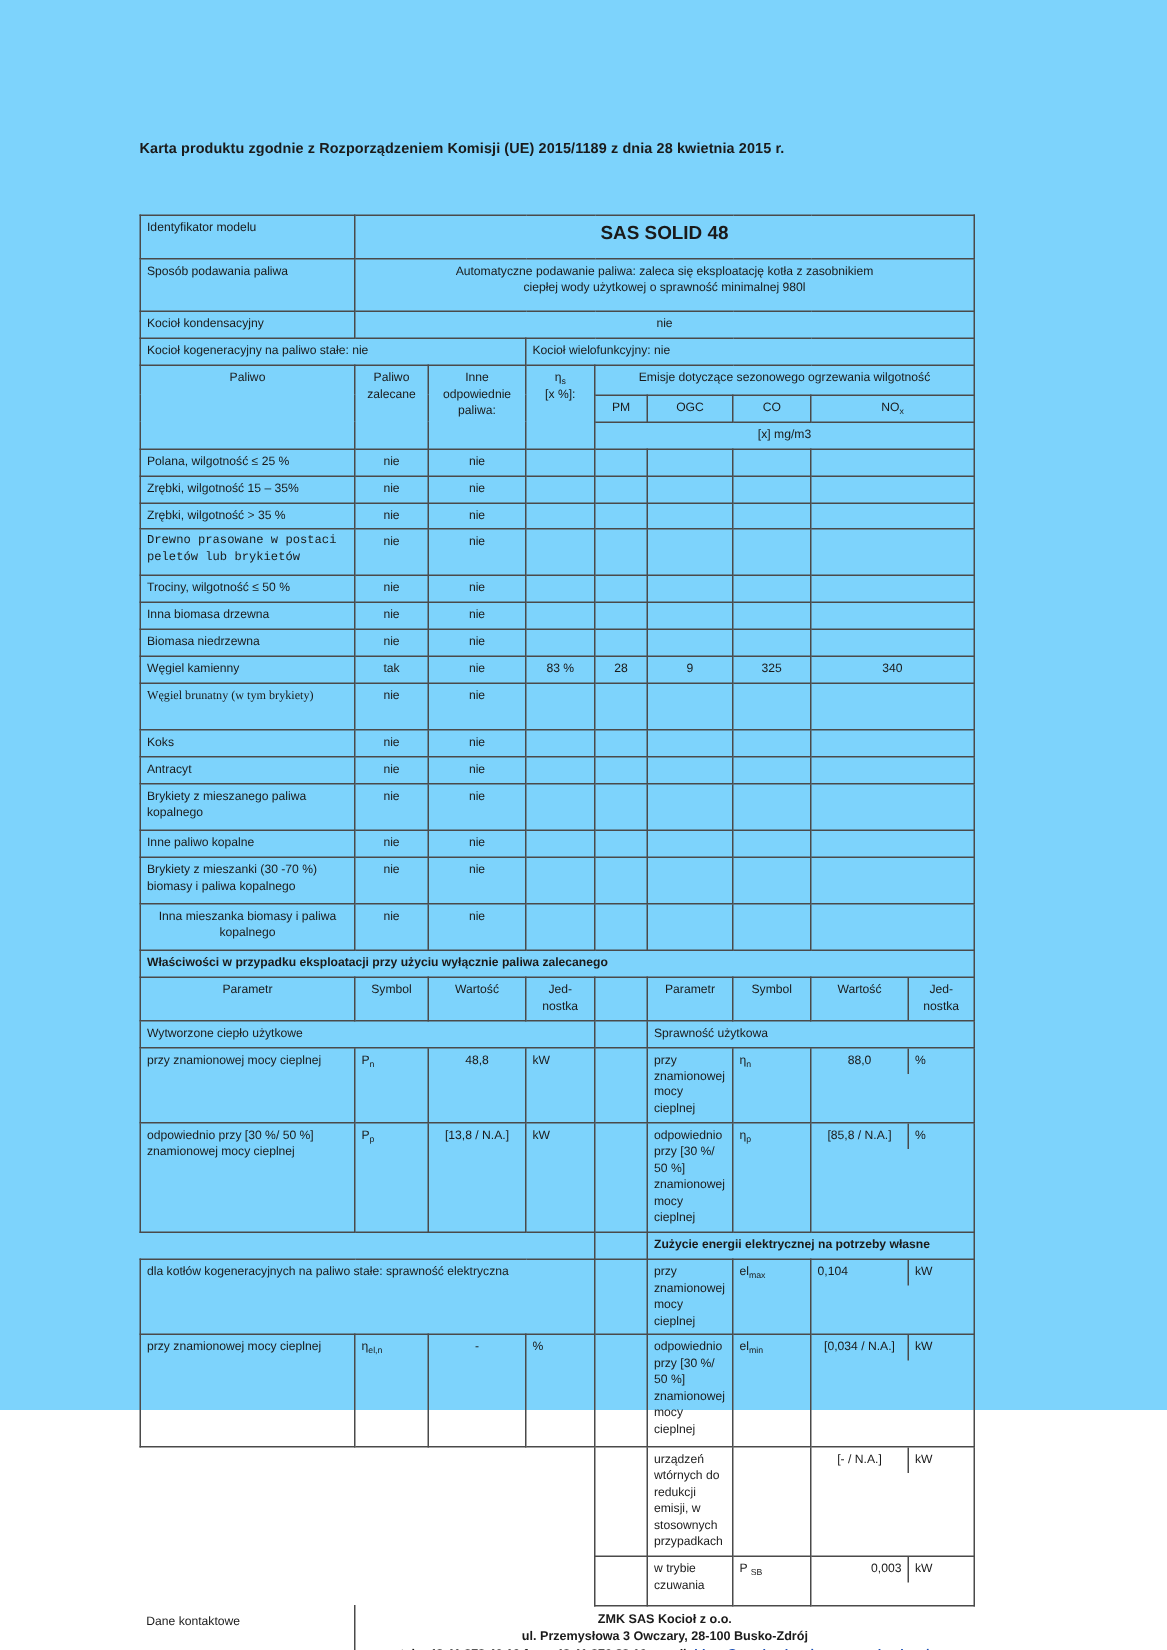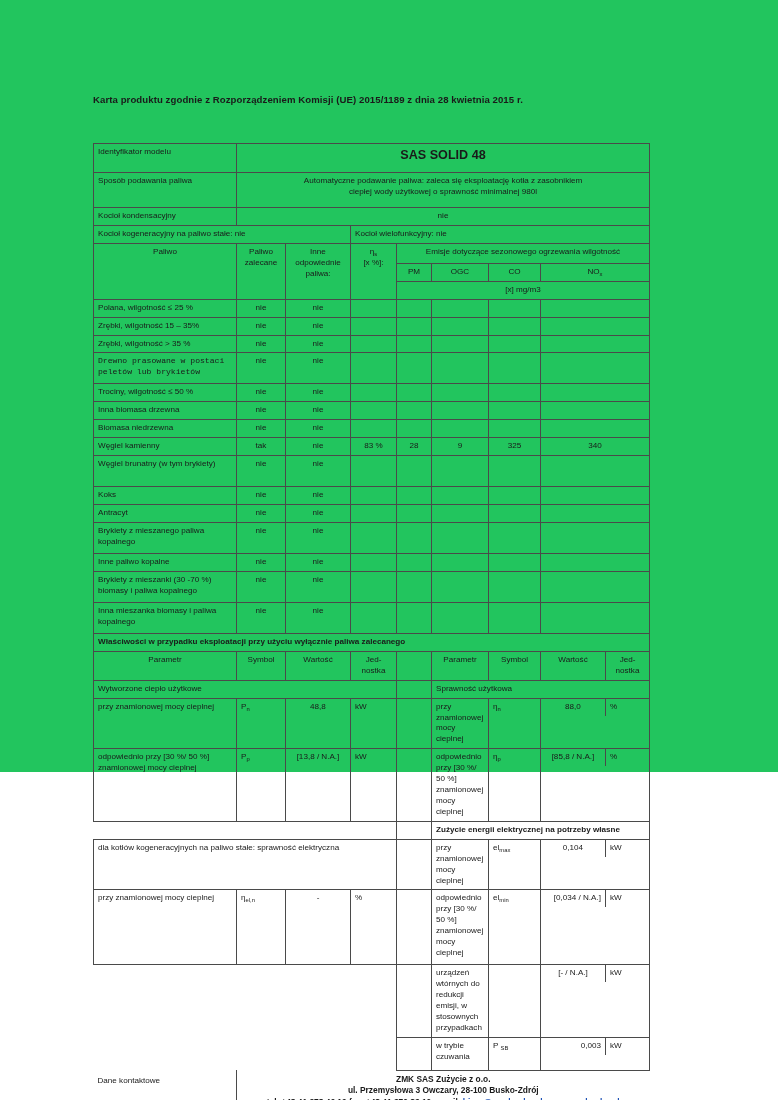--- a/index.html
+++ b/index.html
@@ -3,21 +3,21 @@
 <meta charset="utf-8">
 <style>
   html,body{margin:0;padding:0;}
   body{
     width:778px;height:1100px;background:#ffffff;
     font-family:"Liberation Sans", sans-serif;
     color:#1a1a1a;
     position:relative;
     overflow:hidden;
   }
-  .page{position:absolute;left:0;top:0;width:778px;height:772px;background:#22c55e;}
+  .page{position:absolute;left:0;top:0;width:778px;height:940px;background:#7dd3fc;}
   .doc-title{
     position:absolute;left:93px;top:94px;width:600px;
     font-size:9.6px;font-weight:bold;letter-spacing:0.08px;
   }
   table.main{
     position:absolute;left:93px;top:143px;width:556px;
     border-collapse:collapse;
     font-size:8.1px;
     table-layout:fixed;
   }
@@ -175,21 +175,21 @@
           <td class="l">Węgiel kamienny</td>
           <td class="c">tak</td>
           <td class="c">nie</td>
           <td class="c">83 %</td>
           <td class="c">28</td>
           <td class="c">9</td>
           <td class="c">325</td>
           <td class="c">340</td>
         </tr>
         <tr>
-          <td class="l" style="height: 24px;">Węgiel brunatny (w tym brykiety)</td>
+          <td class="l" style="height: 24px; font-family: Liberation Serif, serif;">Węgiel brunatny (w tym brykiety)</td>
           <td class="c">nie</td>
           <td class="c">nie</td>
           <td class="c"></td>
           <td class="c"></td>
           <td class="c"></td>
           <td class="c"></td>
           <td class="c"></td>
         </tr>
         <tr>
           <td class="l">Koks</td>
@@ -235,21 +235,21 @@
           <td class="l" style="height: 24px;">Brykiety z mieszanki (30 -70 %) biomasy i paliwa kopalnego</td>
           <td class="c">nie</td>
           <td class="c">nie</td>
           <td class="c"></td>
           <td class="c"></td>
           <td class="c"></td>
           <td class="c"></td>
           <td class="c"></td>
         </tr>
         <tr>
-          <td class="l" style="height: 24px;">Inna mieszanka biomasy i paliwa kopalnego</td>
+          <td class="l" style="height: 24px; text-align: center;">Inna mieszanka biomasy i paliwa kopalnego</td>
           <td class="c">nie</td>
           <td class="c">nie</td>
           <td class="c"></td>
           <td class="c"></td>
           <td class="c"></td>
           <td class="c"></td>
           <td class="c"></td>
         </tr>
 
       <tr>
@@ -336,41 +336,41 @@
 
       <tr>
         <td class="l vmid" colspan="4" style="height:40px">dla kotłów kogeneracyjnych na paliwo stałe: sprawność elektryczna</td>
         <td></td>
         <td class="l">przy znamionowej mocy cieplnej</td>
         <td class="l"><span>el</span><sub>max</sub></td>
         <td style="padding:0">
           <table style="width:100%;border-collapse:collapse;height:100%">
             <tbody>
                 <tr>
-              <td style="border:none;text-align:center;padding:3px 4px;width:56px;vertical-align:top">0,104</td>
+              <td style="border:none;text-align:left;padding:3px 4px;width:56px;vertical-align:top">0,104</td>
               <td style="border:none;border-left:0.8px solid #4a4a4a;text-align:left;padding:3px 4px;vertical-align:top">kW</td>
             </tr>
           </tbody>
             </table>
         </td>
       </tr>
 
       <tr>
         <td class="l" style="height:68px">przy znamionowej mocy cieplnej</td>
         <td class="l"><span>η</span><sub>el,n</sub></td>
         <td class="c">-</td>
         <td class="l">%</td>
         <td></td>
         <td class="l">odpowiednio przy [30 %/ 50 %] znamionowej mocy cieplnej</td>
         <td class="l"><span>el</span><sub>min</sub></td>
         <td style="padding:0">
           <table style="width:100%;border-collapse:collapse;height:100%">
             <tbody>
                 <tr>
-              <td style="border:none;text-align:right;padding:3px 4px;width:56px;vertical-align:top">[0,034 / N.A.]</td>
+              <td style="border:none;text-align:center;padding:3px 4px;width:56px;vertical-align:top">[0,034 / N.A.]</td>
               <td style="border:none;border-left:0.8px solid #4a4a4a;text-align:left;padding:3px 4px;vertical-align:top">kW</td>
             </tr>
           </tbody>
             </table>
         </td>
       </tr>
 
       <tr>
         <td class="nb" colspan="4"></td>
         <td></td>
@@ -401,21 +401,21 @@
               <td style="border:none;border-left:0.8px solid #4a4a4a;text-align:left;padding:3px 4px;vertical-align:top">kW</td>
             </tr>
           </tbody>
             </table>
         </td>
       </tr>
 
       <tr>
         <td class="l" style="border-right:0.8px solid #4a4a4a;border-bottom:none;border-left:none;border-top:none;padding-top:6px">Dane kontaktowe</td>
         <td colspan="7" class="contact-blk" style="border:none">
-          <div>ZMK SAS Zużycie z o.o.</div>
+          <div>ZMK SAS Kocioł z o.o.</div>
           <div>ul. Przemysłowa 3 Owczary, 28-100 Busko-Zdrój</div>
           <div>
             <span>tel. +48 41 378 46 19   fax. +48 41 370 83 10   e-mail: </span><span class="lnk">biuro@sas.busko.pl</span>&nbsp;&nbsp;<span class="lnk">www.sas.busko.pl</span>
           </div>
         </td>
       </tr>
 
     </tbody>
   </table>
 

